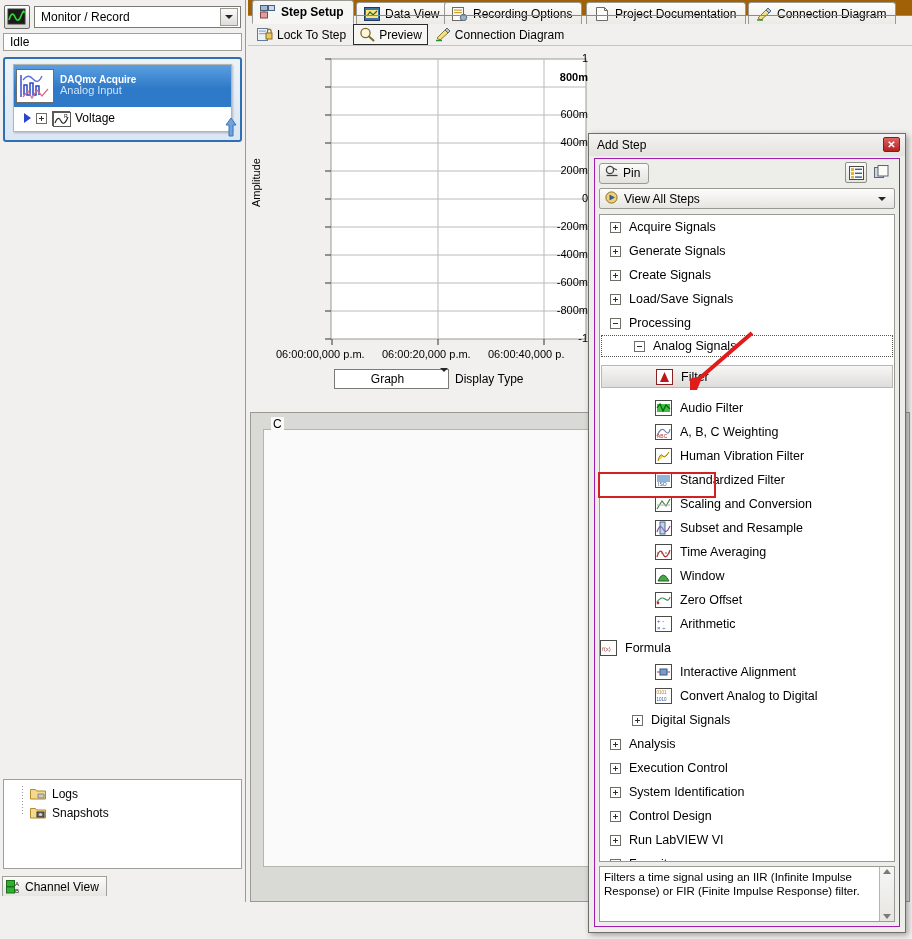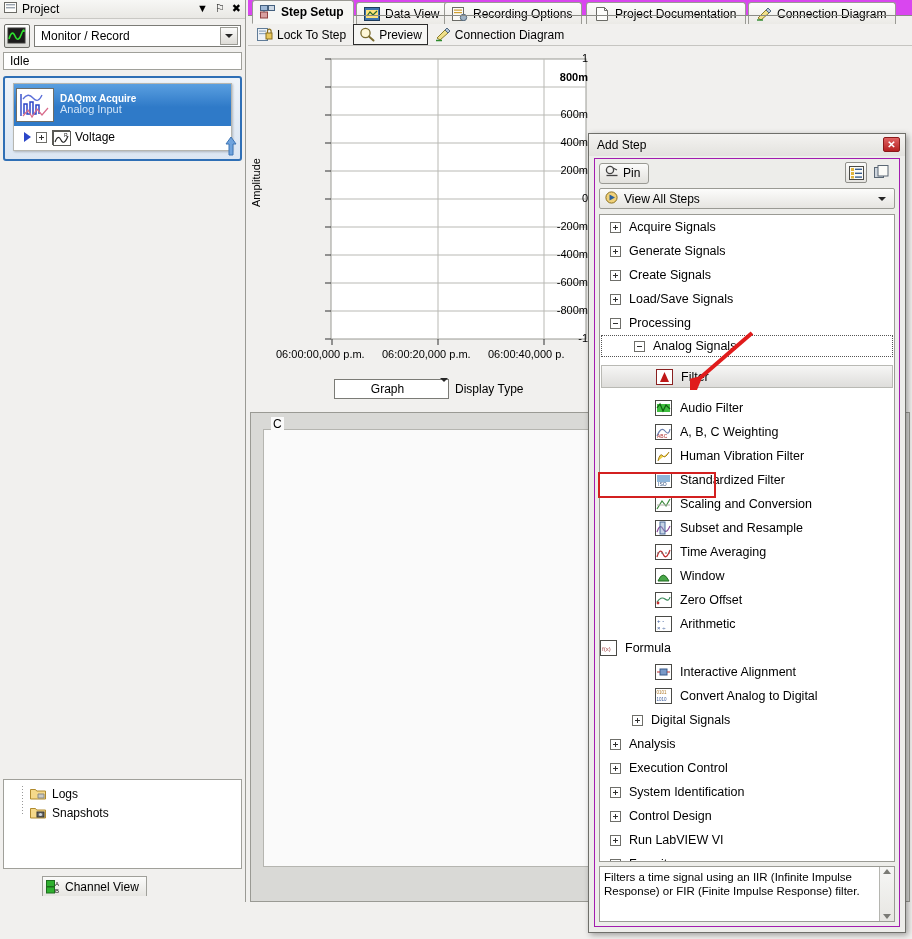--- a/index.html
+++ b/index.html
@@ -113,28 +113,28 @@
   .folder-ico { width: 16px; height: 13px; flex: 0 0 auto; }
   .dotted-guide {
     position: absolute; left: 18px; top: 6px; width: 1px; height: 28px;
     background-image: linear-gradient(#999 50%, transparent 50%);
     background-size: 1px 3px;
   }
   .chan-tab {
     position: absolute; left: 2px; bottom: 6px; height: 20px;
     display: flex; align-items: center; padding: 0 7px 0 3px; gap: 4px;
     background: linear-gradient(to bottom,#fbfbfa,#e6e5e1);
-    border: 1px solid #a0a09a; border-bottom: none; margin-left: 40px;
+    border: 1px solid #a0a09a; border-bottom: none;
   }
   .chan-ico { width: 15px; height: 14px; flex: 0 0 auto; }
 
   
   #main { position: absolute; left: 248px; top: 0; right: 0; bottom: 0; background:#f1f0ee; }
 
-  .tabstrip { position: relative; height: 16px; background: #d946ef; }
+  .tabstrip { position: relative; height: 16px; background: #a16207; }
   .tabstrip::after {
     content:""; position:absolute; left:0; right:0; bottom:0; height:1px; background:#8b8b86;
   }
   .tab {
     position: absolute; top: 2px; height: 22px;
     display: flex; align-items: center; gap: 5px; padding: 0 9px 0 7px;
     background: linear-gradient(to bottom,#fdfdfc 0%,#ebeae6 100%);
     border: 1px solid #9a9a94; border-bottom: none;
     border-top-left-radius: 3px; border-top-right-radius: 3px;
     font-size: 12px; white-space: nowrap;
@@ -157,21 +157,21 @@
   
   #plot-area { position: absolute; left: 0; top: 47px; width: 340px; height: 360px; }
   .ylabel {
     position: absolute; left: 2px; top: 160px; transform: rotate(-90deg);
     transform-origin: left top; font-size: 11px; white-space: nowrap;
   }
   .ytick { position: absolute; right: 0; font-size: 11px; text-align: right; white-space: nowrap; }
   .xtick { position: absolute; font-size: 11px; white-space: nowrap; }
 
   .displaytype-row {
-    position: absolute; left: 86px; top: 379px; display: flex; align-items: center; gap: 6px;
+    position: absolute; left: 86px; top: 369px; display: flex; align-items: center; gap: 6px;
   }
   .dt-combo {
     width: 115px; height: 20px; background: #fff; border: 1px solid #7b7b76;
     display: flex; align-items: center; position: relative;
   }
   .dt-combo .dtv { flex:1; text-align:center; font-size: 12px; }
 
   .lower-panel {
     position: absolute; left: 2px; top: 412px; right: 2px; bottom: 37px;
     background: #d9d9d6; border: 1px solid #9a9a94;
@@ -267,35 +267,20 @@
 
   #red-arrow { position: absolute; left: 690px; top: 330px; z-index: 40; pointer-events: none; }
 </style>
 </head>
 <body>
 
 <div id="root">
 
   <div id="project-panel">
 
-    <div class="proj-titlebar">
-      <span>
-        <svg width="14" height="13" viewBox="0 0 14 13">
-            <rect x="0.5" y="1.5" width="12" height="10" fill="#fdfdfb" stroke="#6b6b66"></rect>
-            <rect x="2" y="3" width="9" height="1.4" fill="#9aa4b0"></rect>
-            <rect x="2" y="6" width="9" height="1.4" fill="#9aa4b0"></rect>
-          </svg>
-      </span>
-      <span class="ptitle">Project</span>
-      <div class="proj-ctrls">
-        <span>▼</span>
-        <span>⚐</span>
-        <span>✖</span>
-      </div>
-    </div>
 
     <div class="proj-combo-row">
       <div class="wave-icon">
         <svg width="20" height="18" viewBox="0 0 20 18">
             <rect x="1" y="1" width="17" height="15" fill="#1b1b1b" stroke="#3a3a38"></rect>
             <path d="M2 12 Q5 2 8 9 T14 8 T17 5" stroke="#2ee02e" stroke-width="1.6" fill="none"></path>
           </svg>
       </div>
       <div class="combo">
         <span class="ctext">Monitor / Record</span>

